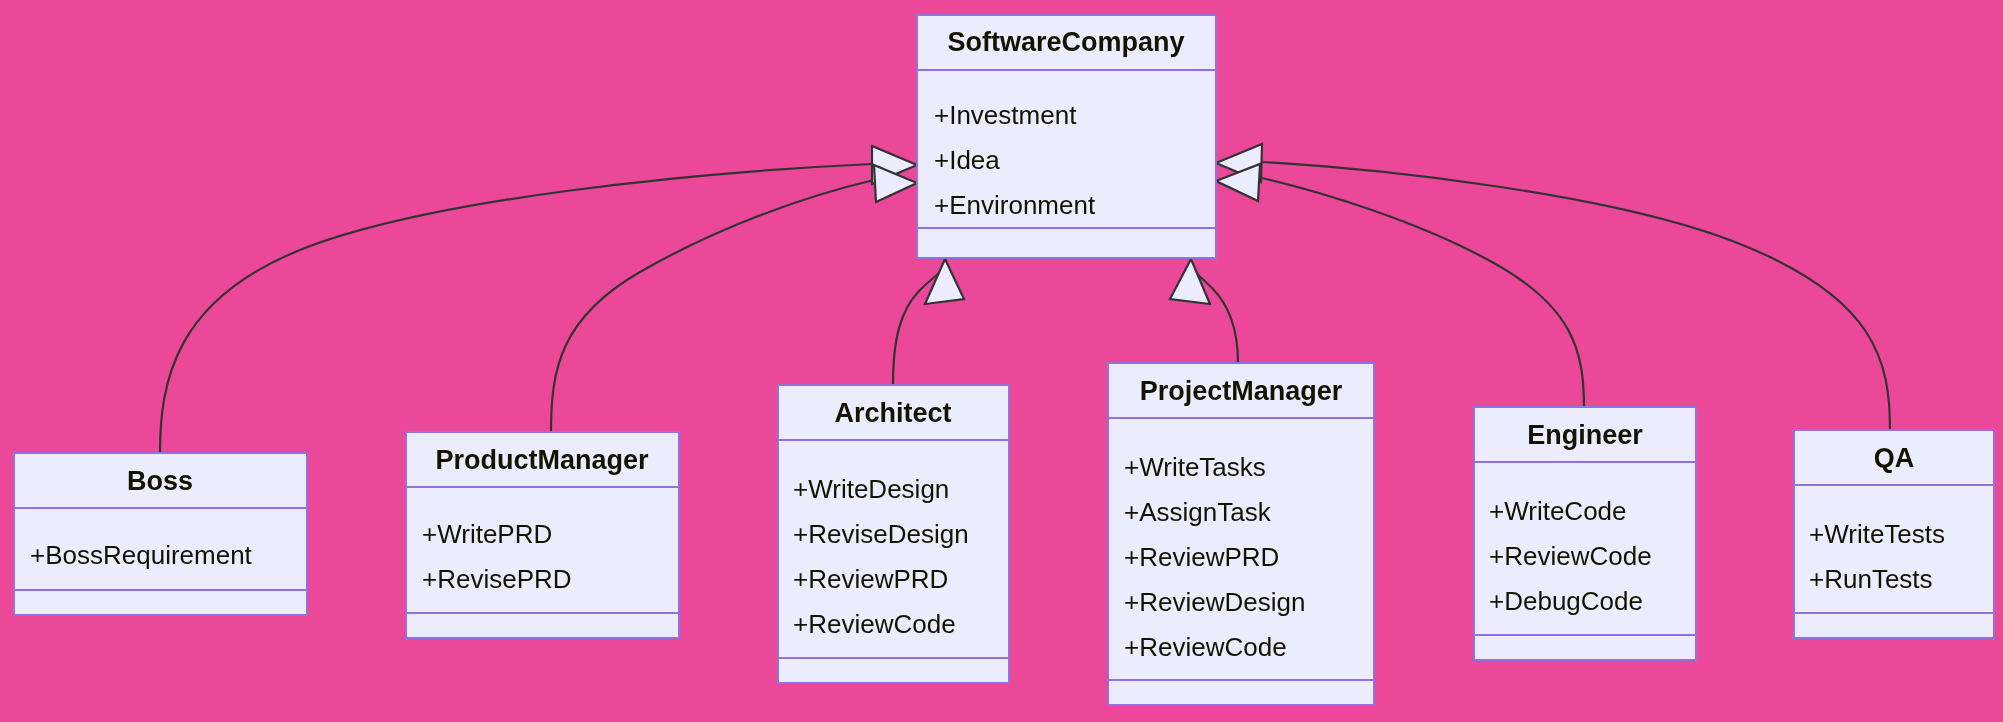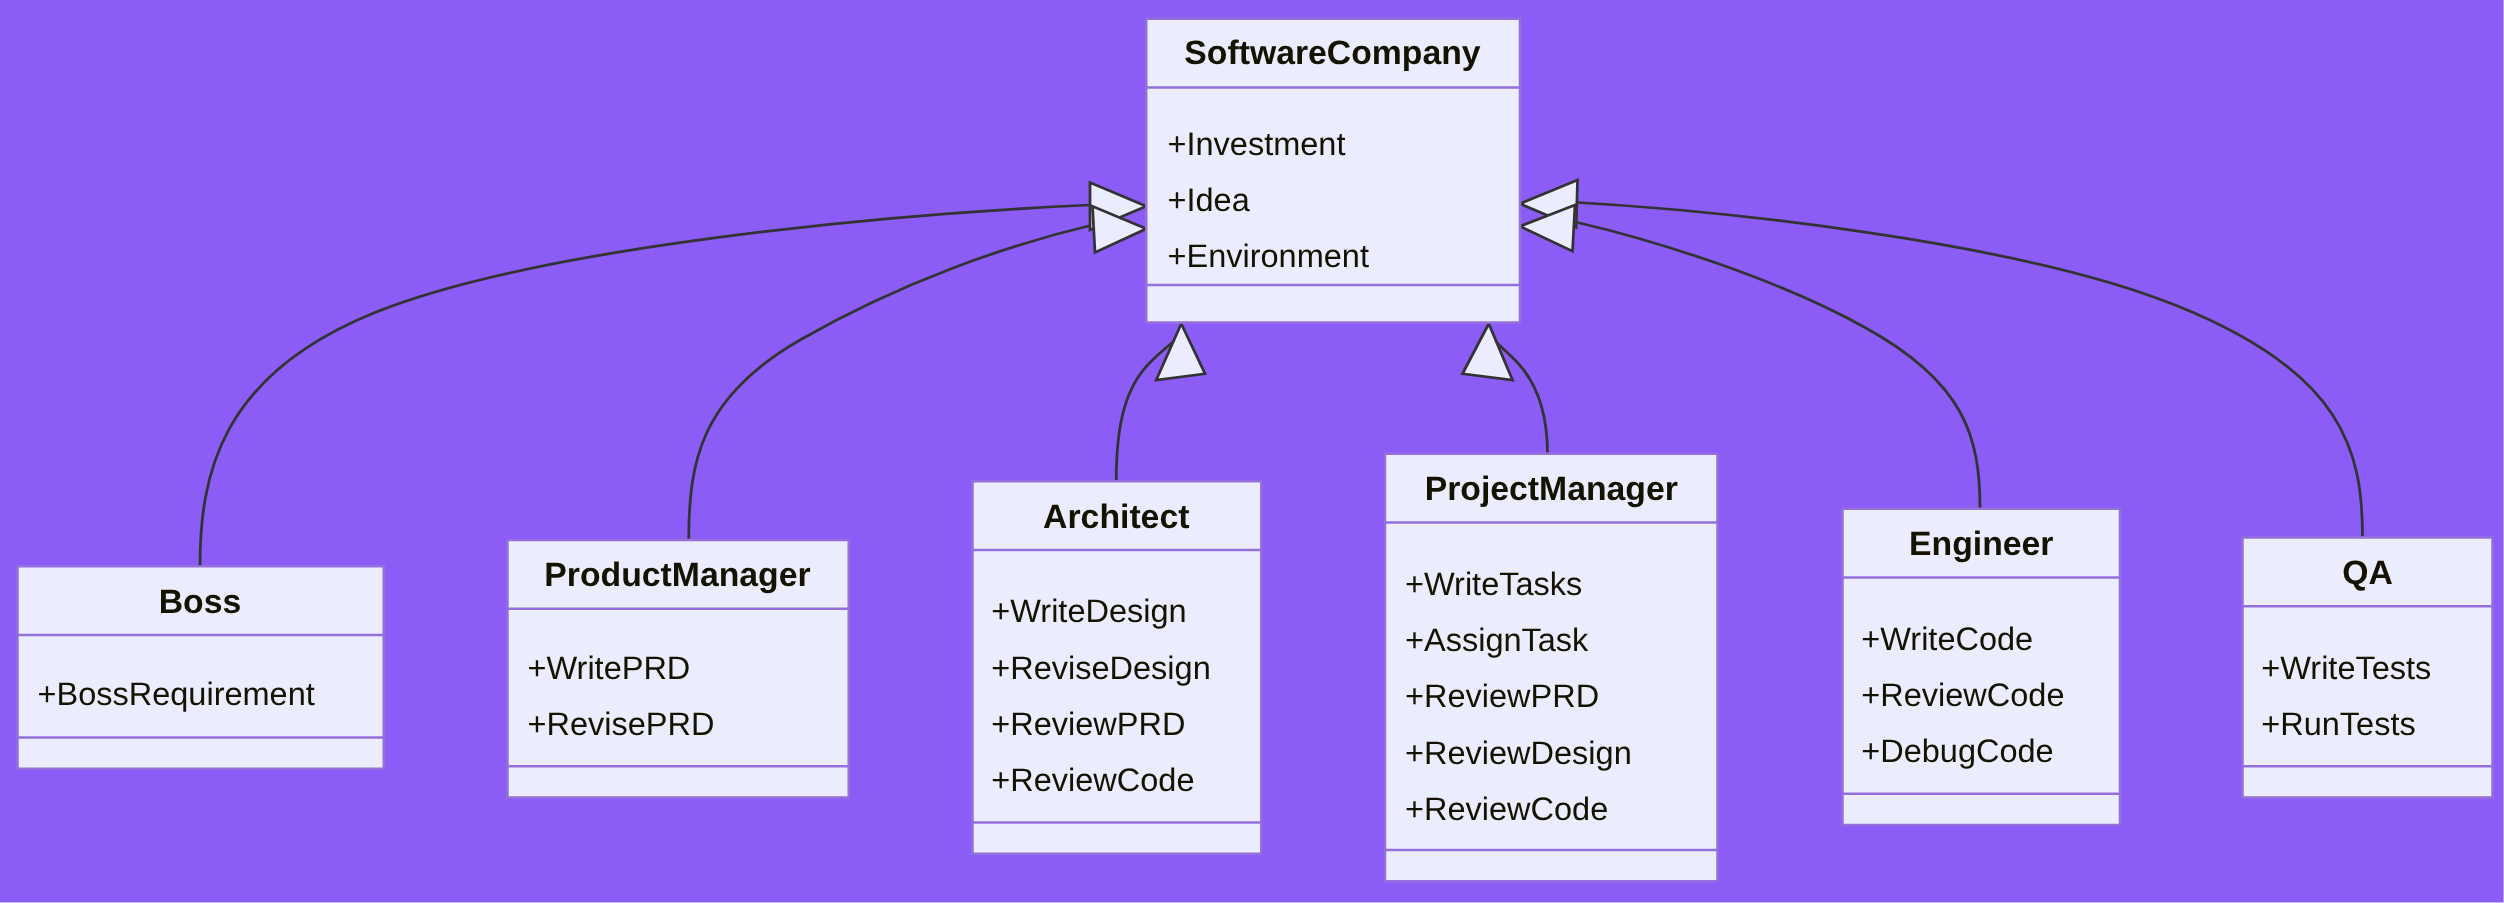--- a/index.html
+++ b/index.html
@@ -5,21 +5,21 @@
 <style>
   html, body {
     margin: 0;
     padding: 0;
     background: #ffffff;
   }
   #diagram-root {
     position: relative;
     width: 2003px;
     height: 722px;
-    background: #8b5cf6;
+    background: #ec4899;
     font-family: "Liberation Sans", sans-serif;
     overflow: hidden;
   }
   svg.diagram-canvas {
     position: absolute;
     left: 0;
     top: 0;
     width: 2003px;
     height: 722px;
     display: block;

